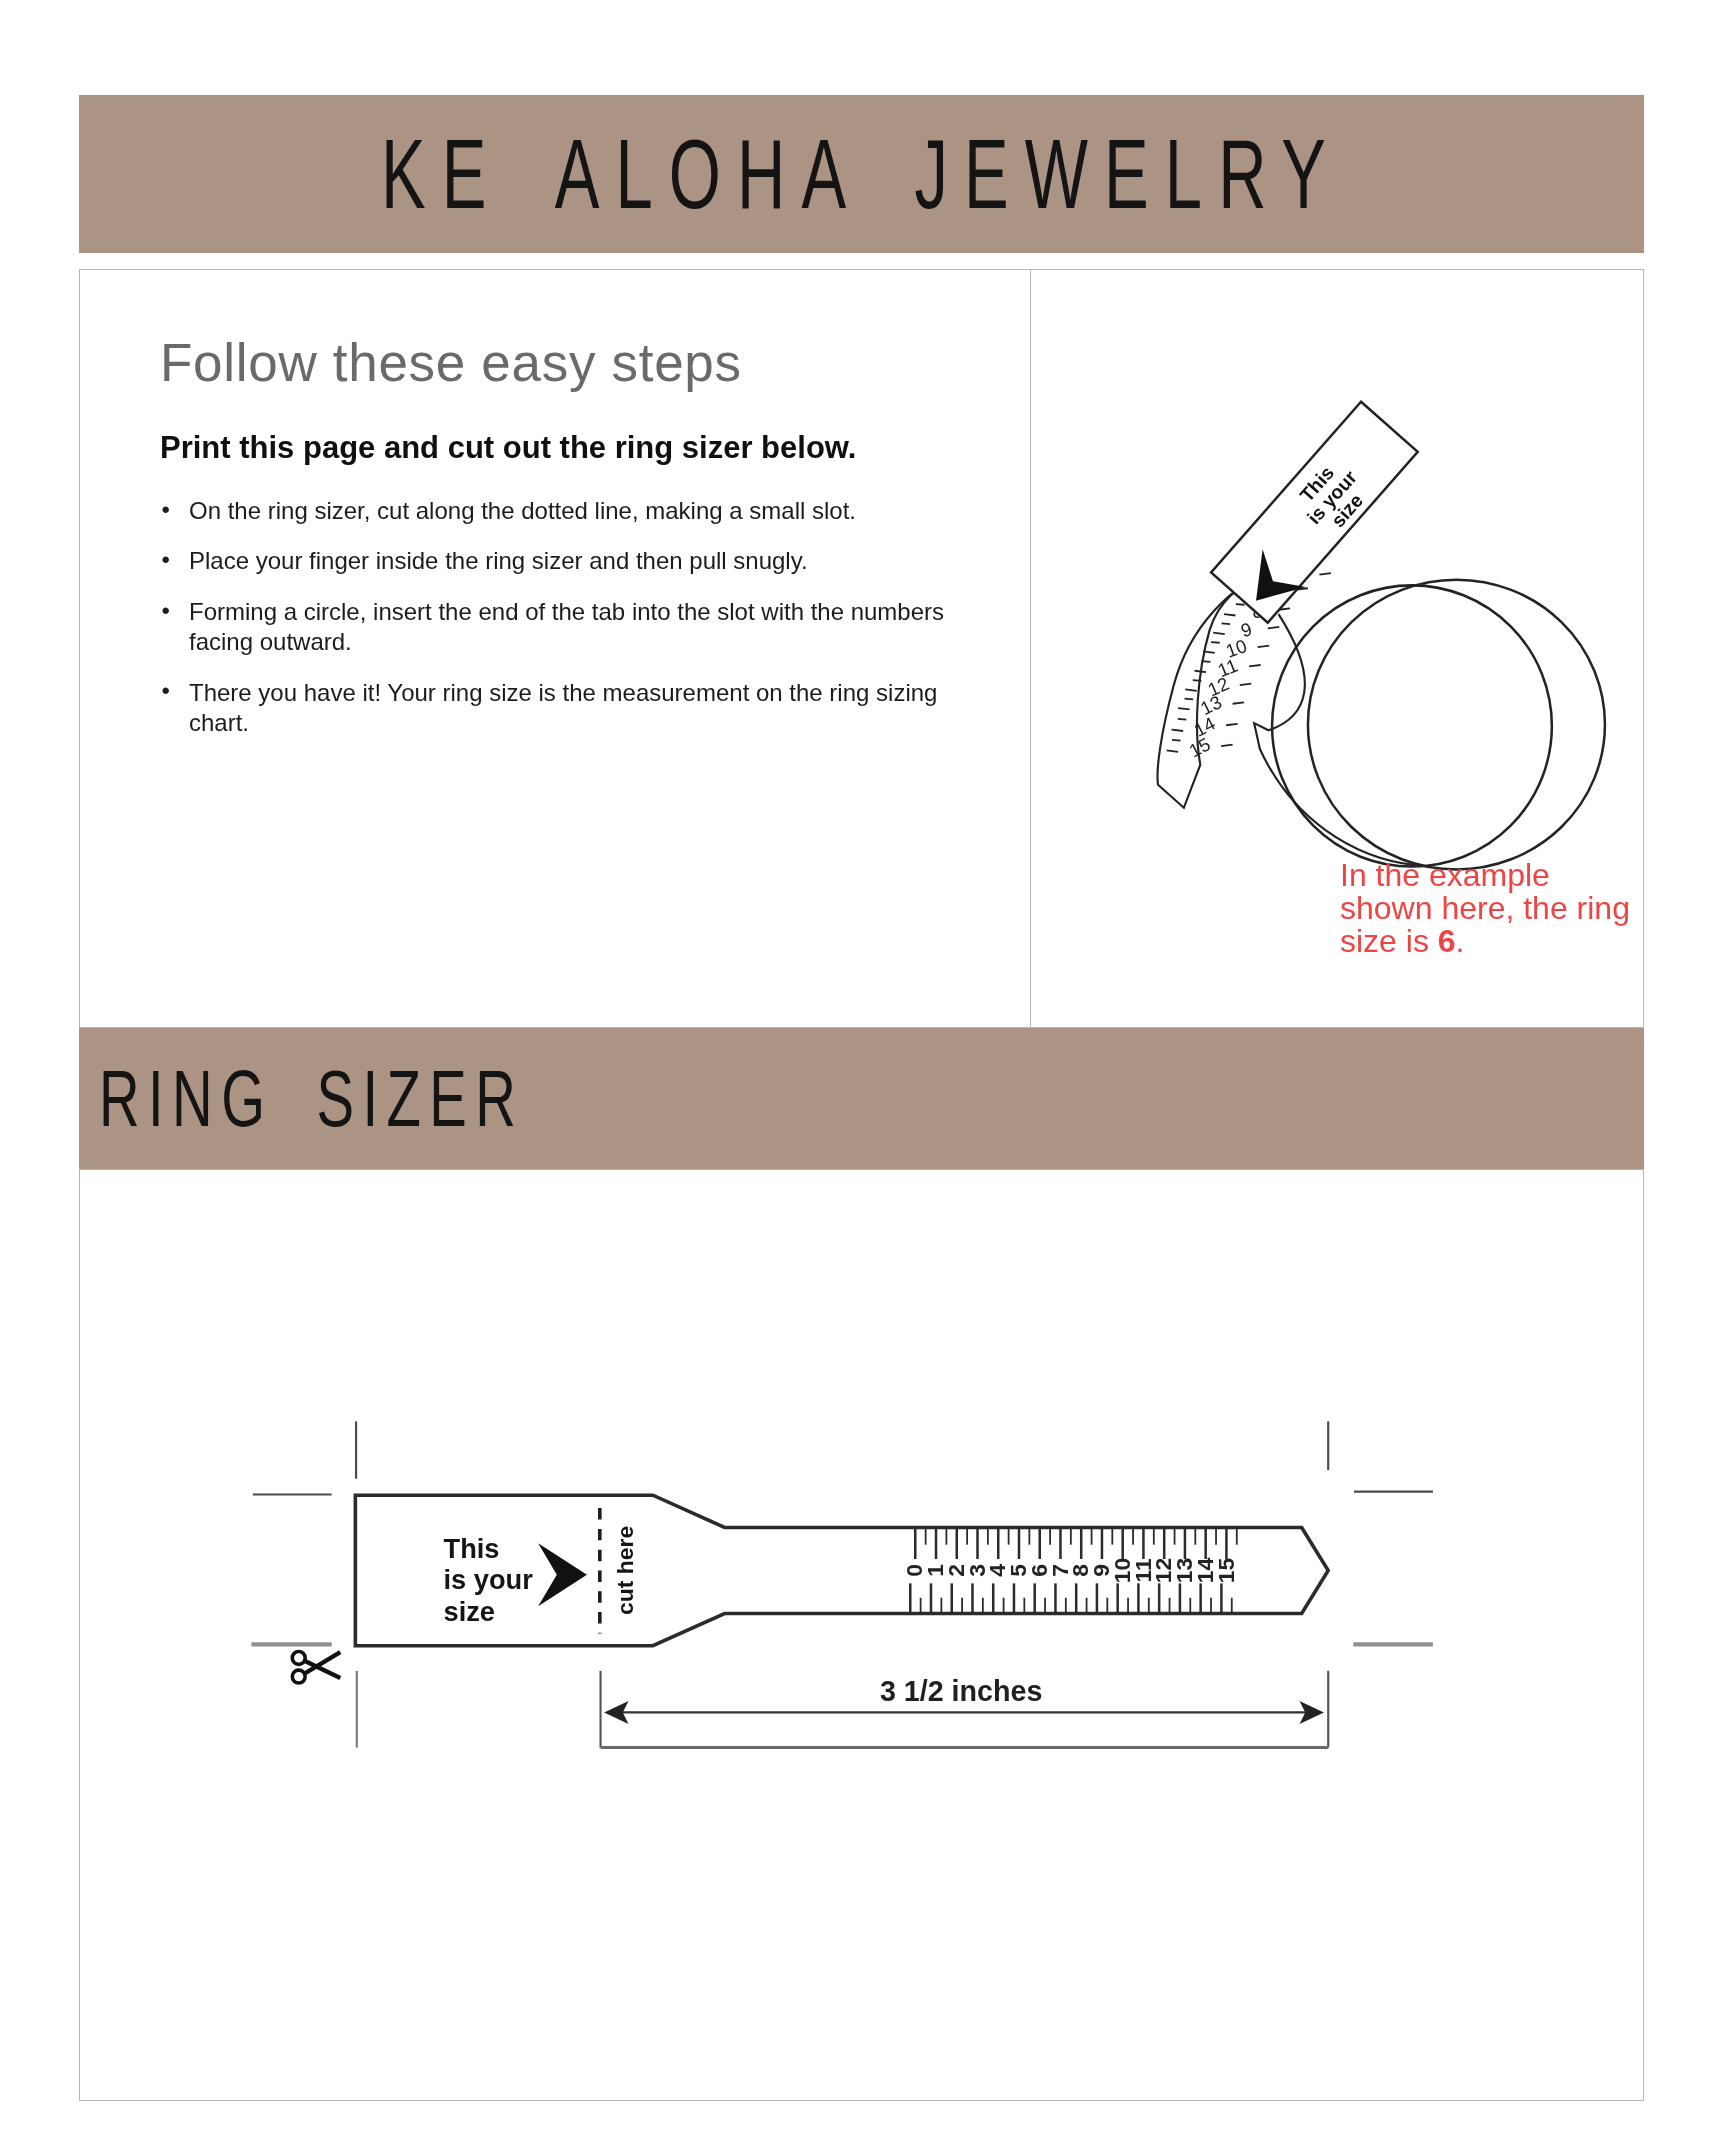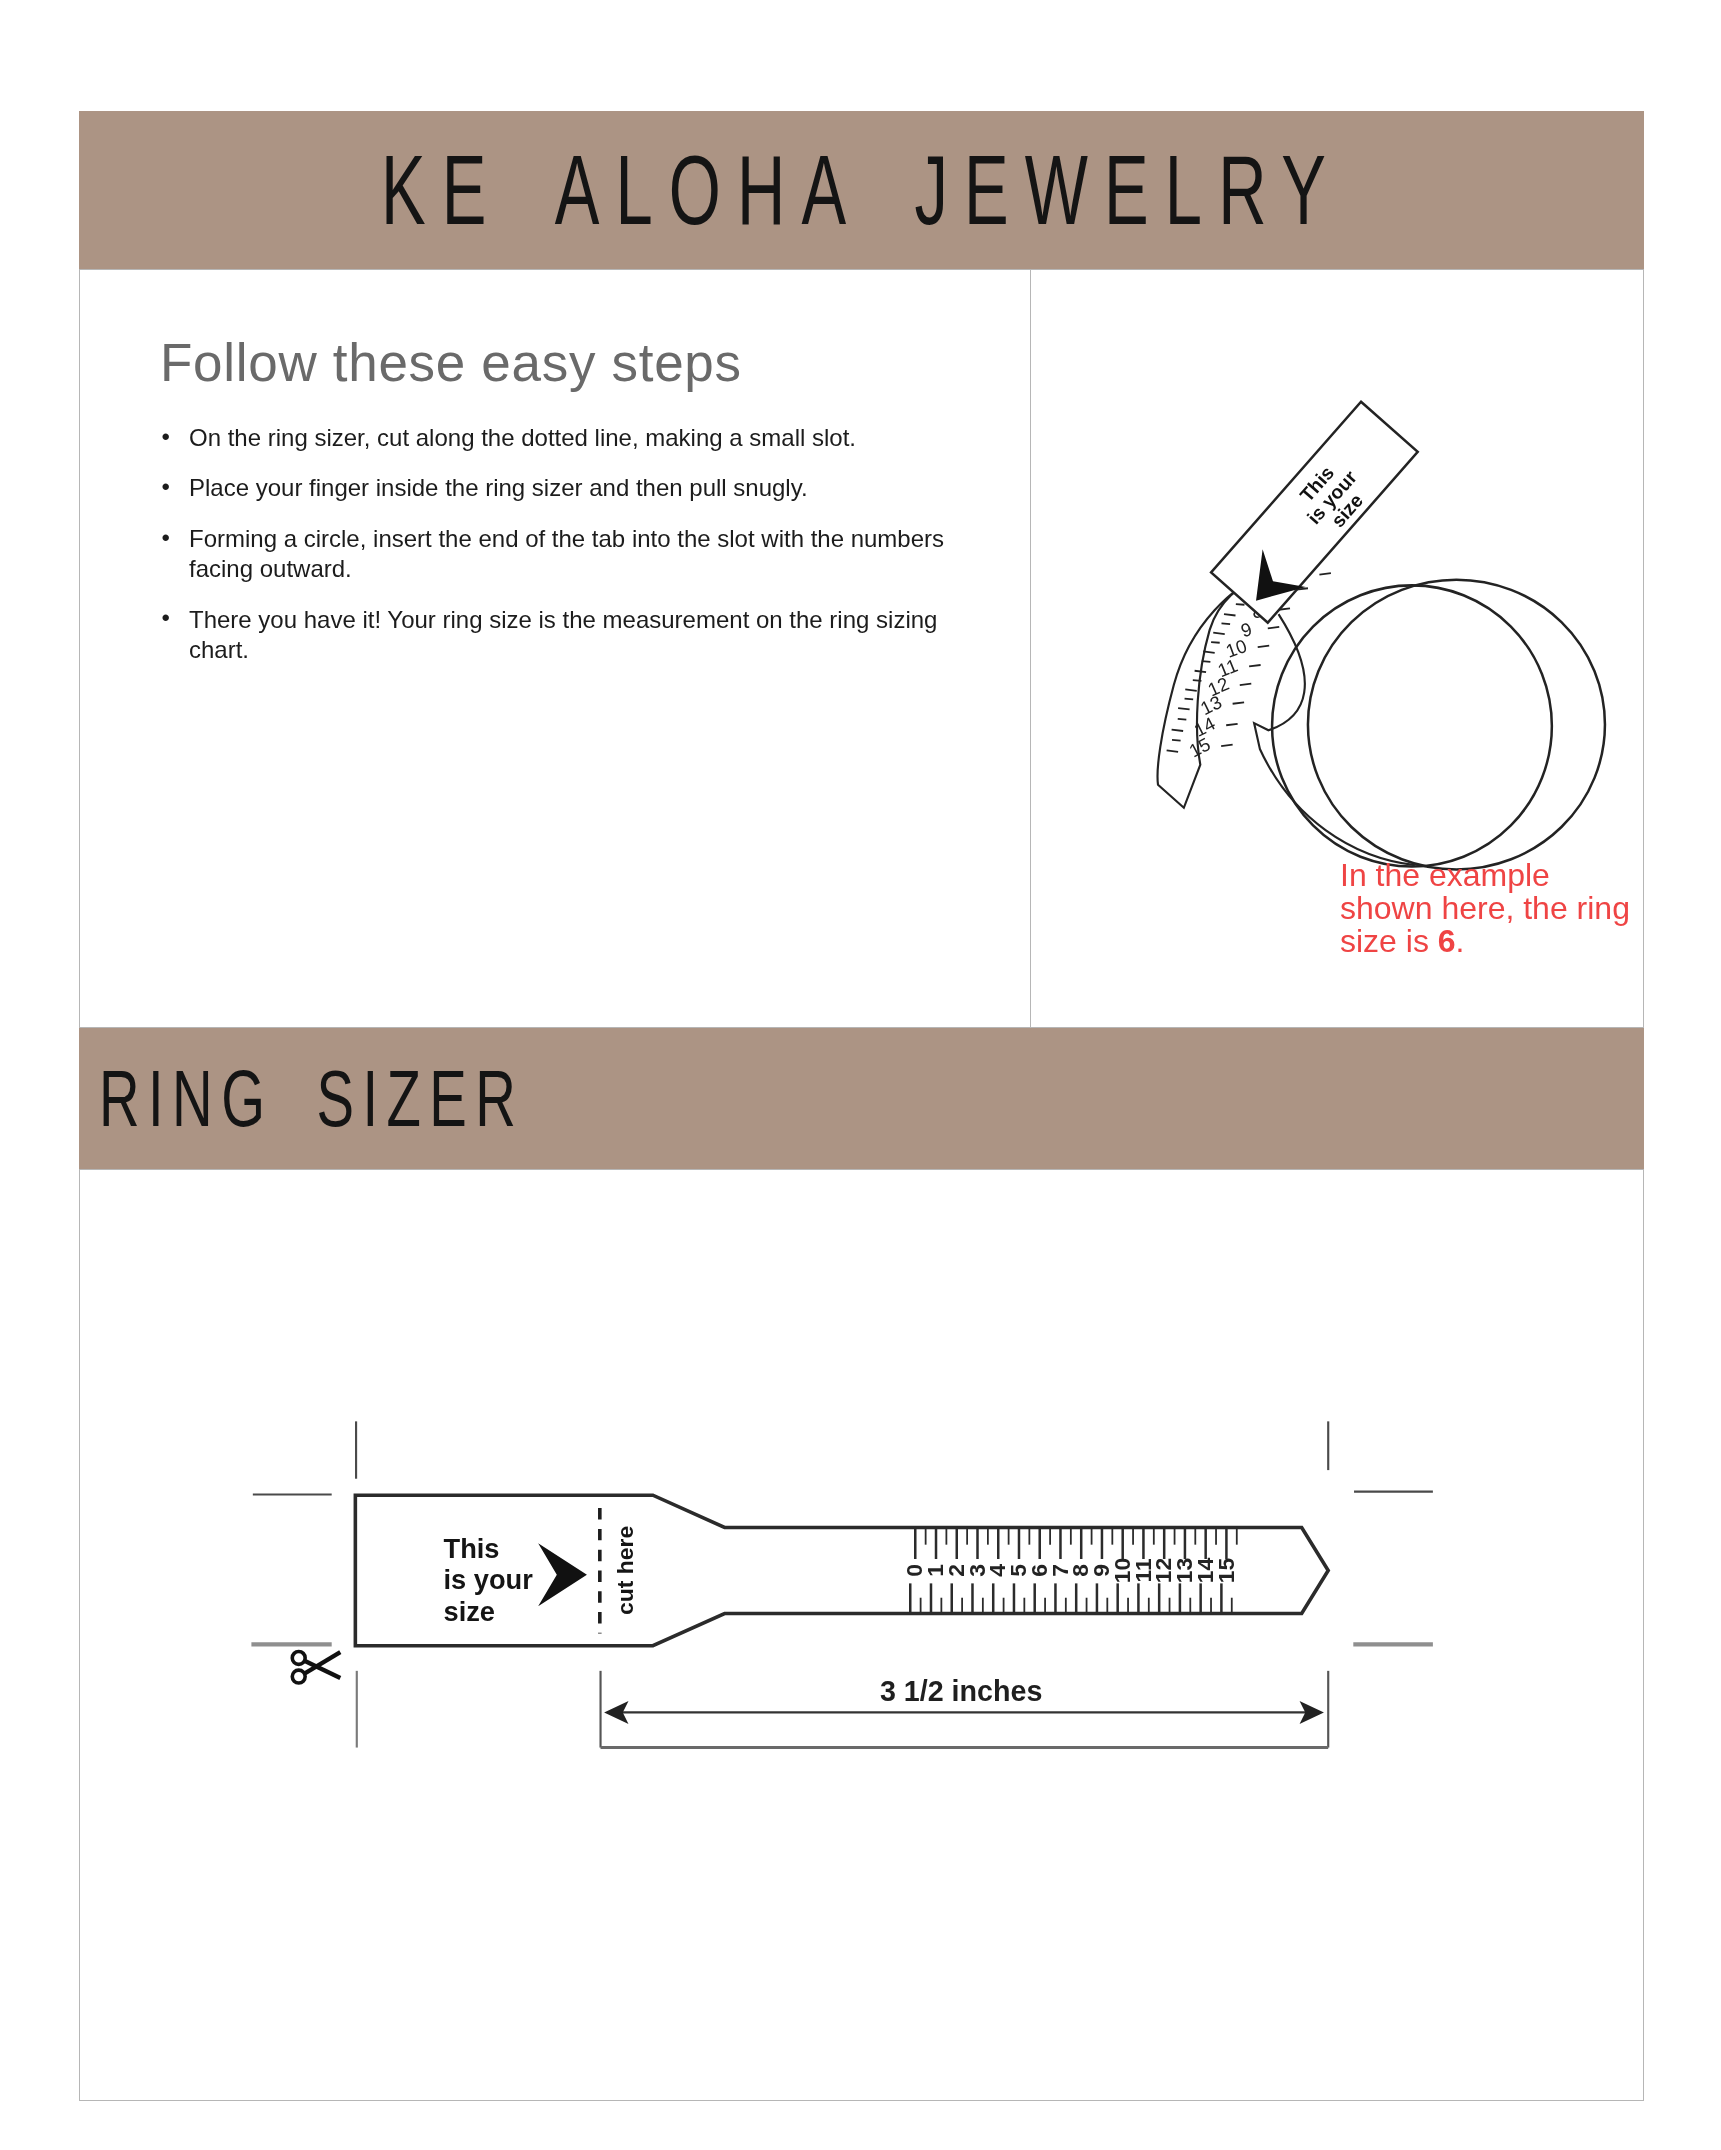--- a/index.html
+++ b/index.html
@@ -1,19 +1,19 @@
 <!DOCTYPE html>
 <html style="font-size:11.5px"><head>
 <meta charset="utf-8">
 <style>
   html,body{margin:0;padding:0;}
   body{width:1721px;height:2151px;position:relative;background:#ffffff;
        font-family:"Liberation Sans","DejaVu Sans",sans-serif;overflow:hidden;}
   .band{position:absolute;left:79px;width:1565px;background:#ac9484;}
-  .header-band{top:111px;height:158px;display:flex;align-items:center;justify-content:center;}
+  .header-band{top:95px;height:158px;display:flex;align-items:center;justify-content:center;}
   .display-font{white-space:nowrap;color:#141414;}
   .header-title{font-size:93px;letter-spacing:.24em;word-spacing:.32em;transform:scale(.72,1.05);}
   .section-band{top:1028px;height:141px;display:flex;align-items:center;}
   .band-title{font-size:76px;letter-spacing:.15em;word-spacing:.34em;transform:scale(.74,1.05);
               transform-origin:left center;margin-left:20px;}
   .columns{position:absolute;left:79px;top:269px;width:1565px;height:759px;background:#fff;
            border:1.4px solid #b6b6b6;box-sizing:border-box;}
   .col-divider{position:absolute;left:950px;top:0;width:1.4px;height:100%;background:#b6b6b6;}
   .instructions{position:absolute;left:0;top:0;width:950px;height:100%;}
   .steps-heading{margin:0;padding:62px 0 0 80px;font-size:53px;font-weight:400;color:#6a6a6a;letter-spacing:0.7px;}
@@ -41,20 +41,21 @@
 <div>
 
   <header class="band header-band">
     <div class="display-font header-title">KE ALOHA JEWELRY</div>
   </header>
 
   <section class="columns">
     <div class="col-divider"></div>
     <div class="instructions">
       <h1 class="steps-heading">Follow these easy steps</h1>
+      <p class="intro">Print this page and cut out the ring sizer below.</p>
       <ul class="steps-list">
           <li><span>On the ring sizer, cut along the dotted line, making a small slot.</span></li>
           <li><span>Place your finger inside the ring sizer and then pull snugly.</span></li>
           <li><span>Forming a circle, insert the end of the tab into the slot with the numbers facing outward.</span></li>
           <li><span>There you have it! Your ring size is the measurement on the ring sizing chart.</span></li>
         </ul>
     </div>
   </section>
 
   <svg class="figure-svg" width="612" height="759" viewBox="1437 375 853 1058">

